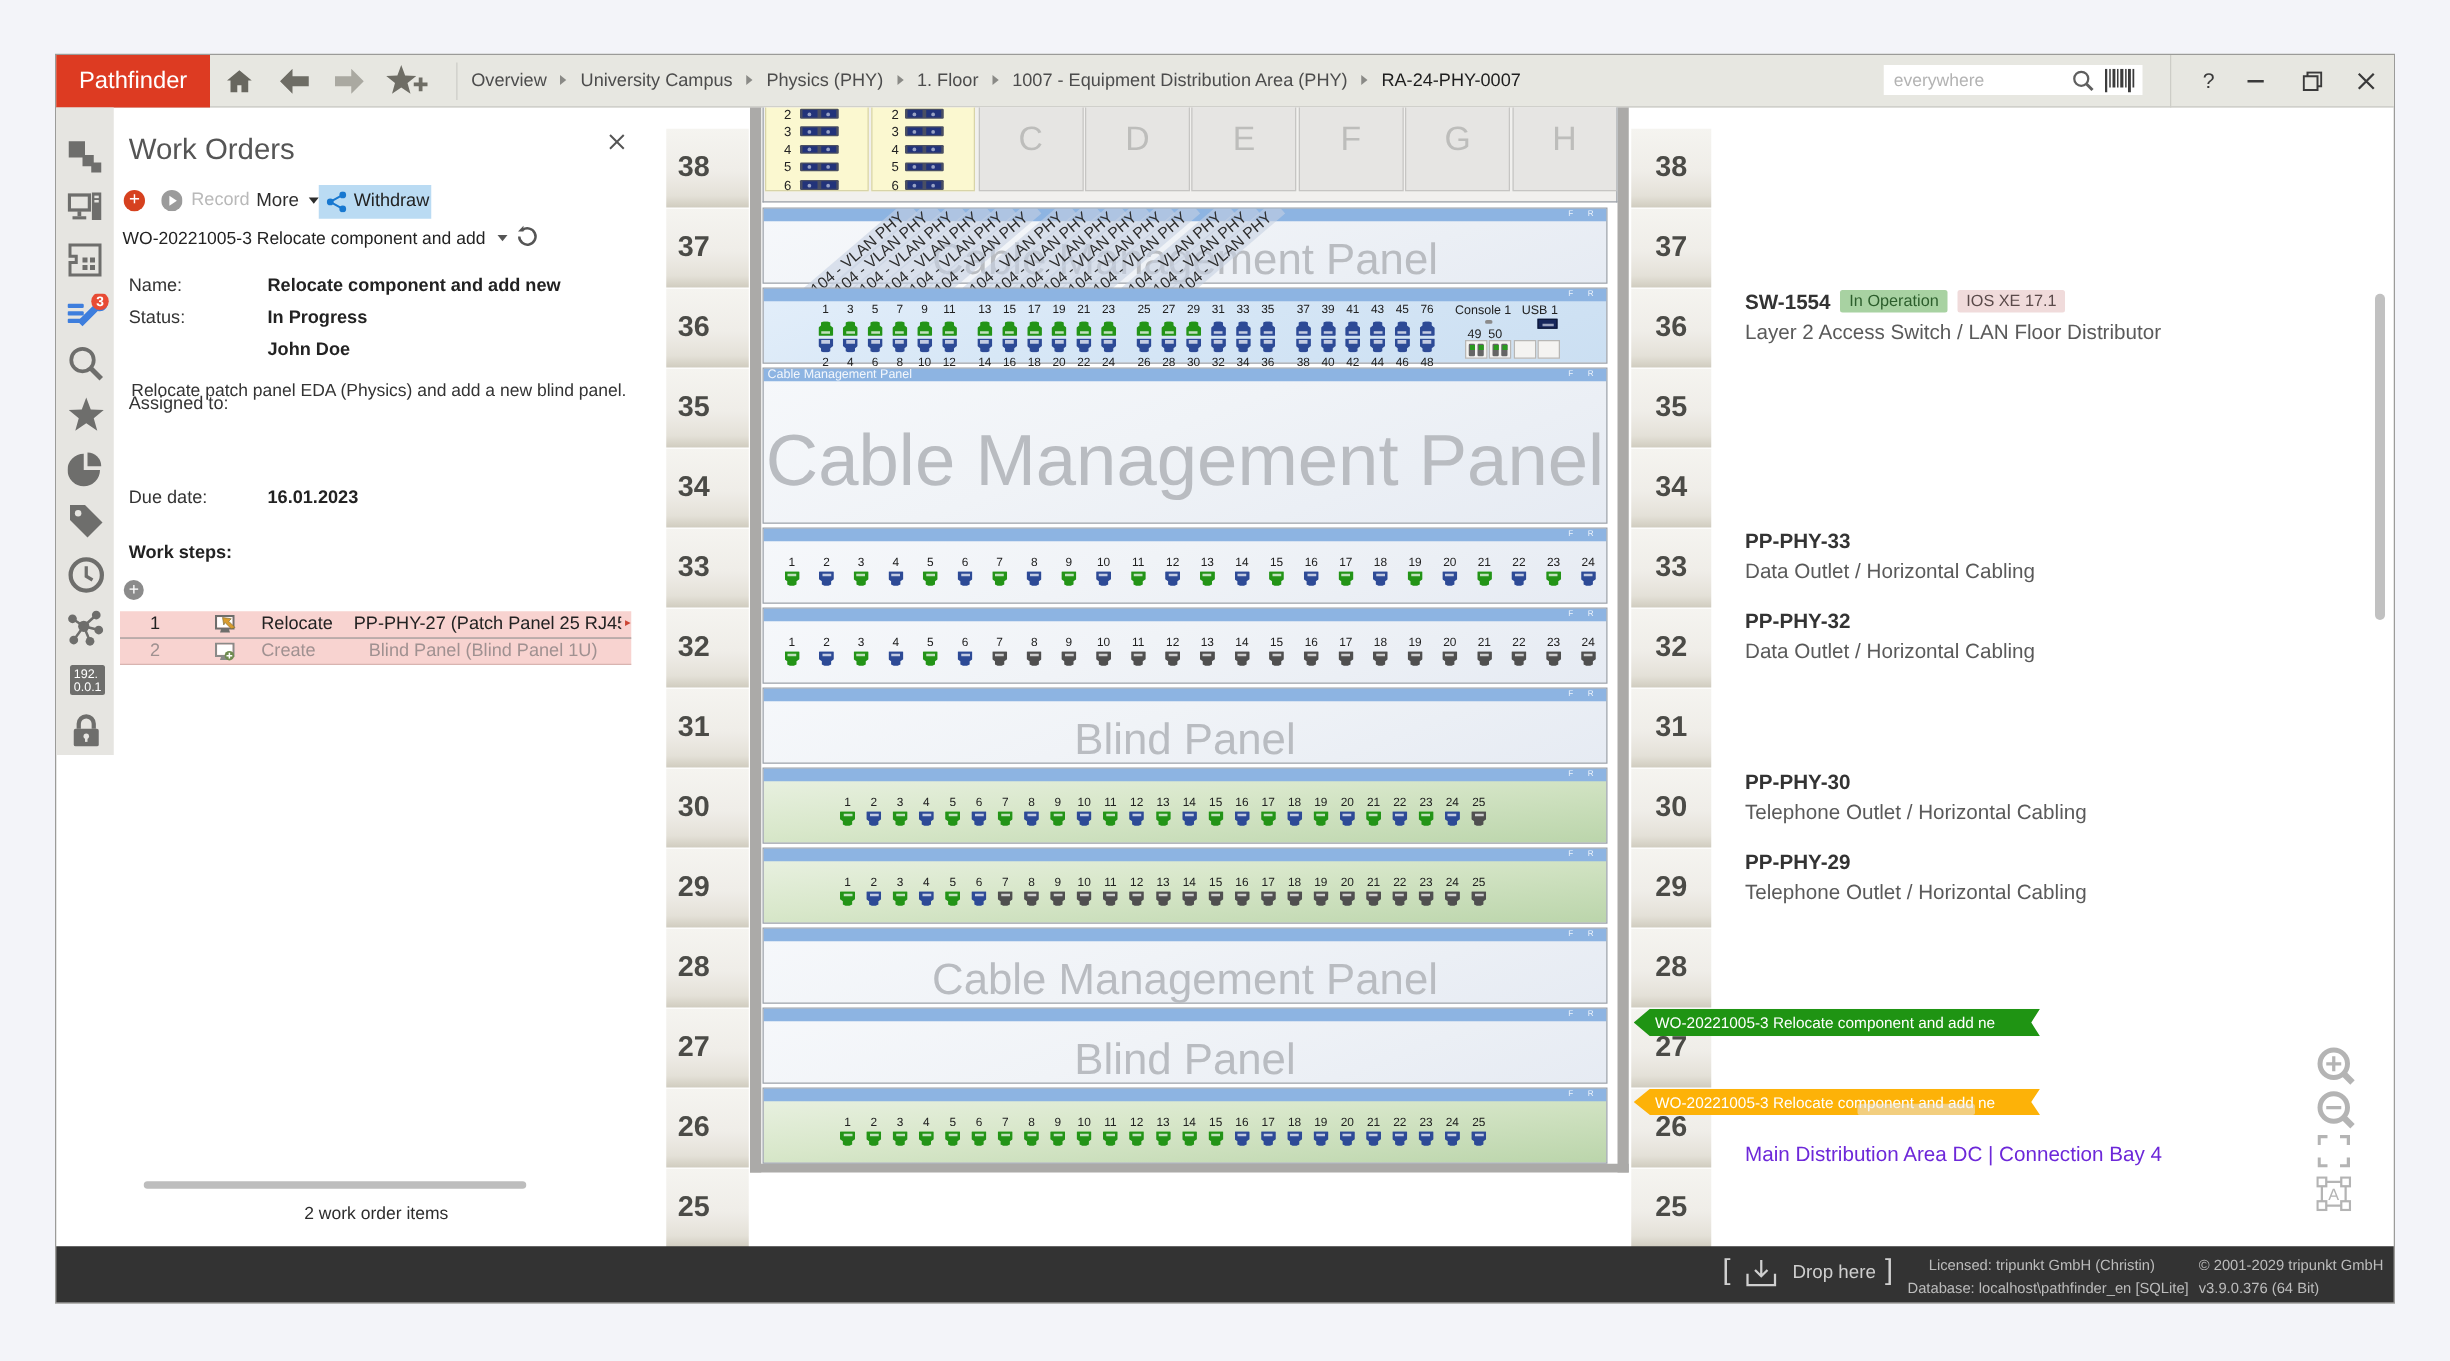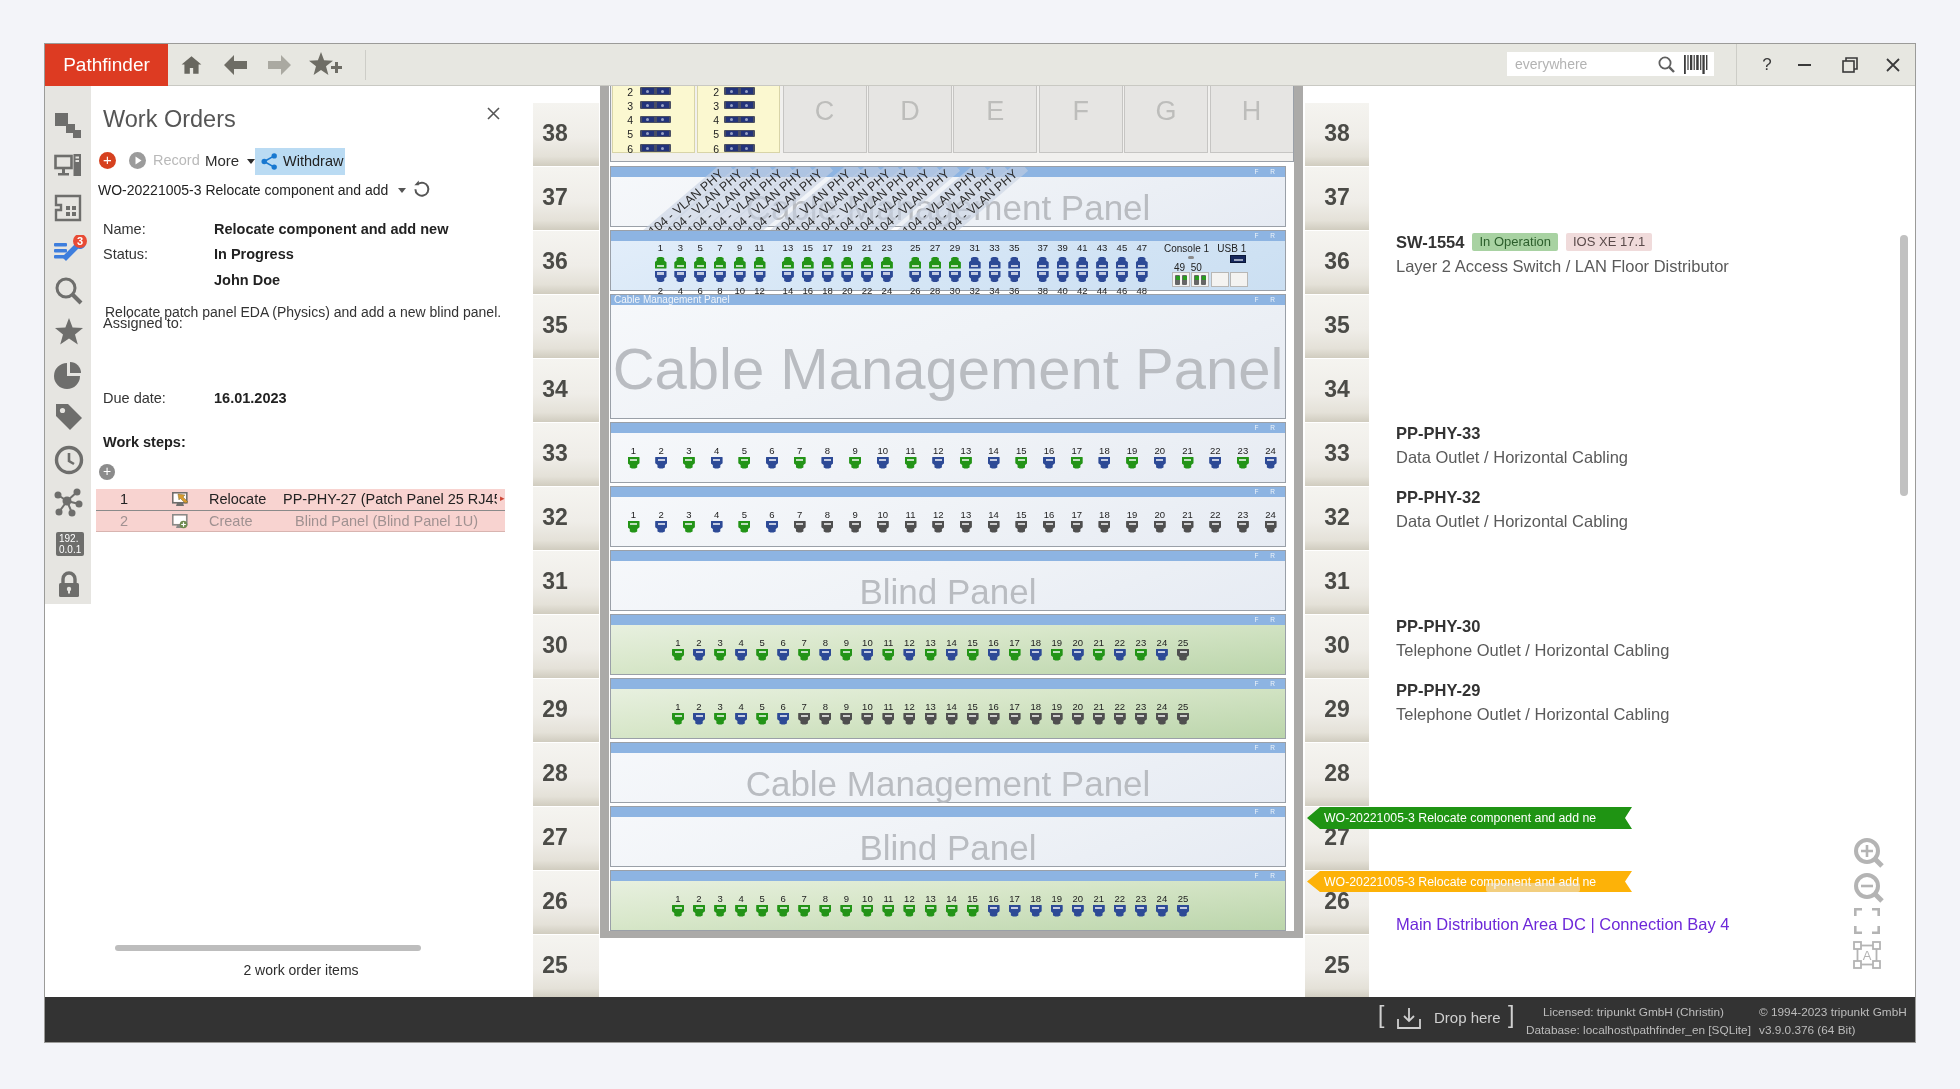--- a/index.html
+++ b/index.html
@@ -43,20 +43,21 @@
         <path d="M11 1v6h13v8H11v6L1 11z" fill="#6e6d65"></path>
       </svg>
       <svg class="ab" style="left:222px;top:10px" width="25" height="22" viewBox="0 0 25 22">
         <path d="M14 1v6H1v8h13v6l10-10z" fill="#aaa9a1"></path>
       </svg>
       <svg class="ab" style="left:263px;top:8px" width="36" height="26" viewBox="0 0 36 26">
         <path d="M13 0l3.1 8.3 8.9.4-7 5.6 2.4 8.6L13 18l-7.4 4.9L8 14.3 1 8.7l8.9-.4z" fill="#6e6d65"></path>
         <path d="M27 10h3v4h4v3h-4v4h-3v-4h-4v-3h4z" fill="#6e6d65"></path>
       </svg>
       <div style="position:absolute;left:320px;top:6px;width:1px;height:30px;background:#cdcdc7;"></div>
+      <div class="crumb" style="left:332px;">Overview<span class="csep"></span>University Campus<span class="csep"></span>Physics (PHY)<span class="csep"></span>1. Floor<span class="csep"></span>1007 - Equipment Distribution Area (PHY)<span class="csep"></span><span style="color:#1d1d1d">RA-24-PHY-0007</span></div>
       <div style="position:absolute;left:1462px;top:8px;width:207px;height:24px;background:#fff;">
         <span style="position:absolute;left:8px;top:0;line-height:24px;font-size:14px;color:#b3b3b3;">everywhere</span>
         <svg style="position:absolute;left:150px;top:3px" width="19" height="19" viewBox="0 0 19 19">
           <circle cx="8" cy="8" r="5.6" fill="none" stroke="#5f5f5f" stroke-width="1.8"></circle>
           <path d="M12.2 12.2 17 17" stroke="#5f5f5f" stroke-width="2.4"></path>
         </svg>
         <svg style="position:absolute;left:177px;top:3px" width="26" height="19" viewBox="0 0 26 19">
           <g fill="#3c3c3c">
             <rect x="0" y="0" width="1.8" height="19"></rect>
             <rect x="3.4" y="0" width="1.2" height="15"></rect>
@@ -528,21 +529,21 @@
       </div>
       <div class="pnum" style="left:481.1px;top:53.5px;">44</div>
       <div class="pnum" style="left:500.9px;top:11px;">45</div>
       <div class="port pu" style="left:504.9px;top:26px;background:#2d4a96;">
         <div class="slotu"></div>
       </div>
       <div class="port pd" style="left:504.9px;top:39.5px;background:#2d4a96;">
         <div class="slotd"></div>
       </div>
       <div class="pnum" style="left:500.9px;top:53.5px;">46</div>
-      <div class="pnum" style="left:520.7px;top:11px;">47</div>
+      <div class="pnum" style="left:520.7px;top:11px;">76</div>
       <div class="port pu" style="left:524.7px;top:26px;background:#2d4a96;">
         <div class="slotu"></div>
       </div>
       <div class="port pd" style="left:524.7px;top:39.5px;background:#2d4a96;">
         <div class="slotd"></div>
       </div>
       <div class="pnum" style="left:520.7px;top:53.5px;">48</div>
       <div style="position:absolute;left:553px;top:12px;font-size:10px;color:#222;">Console 1&nbsp;&nbsp;&nbsp;USB 1</div>
       <div style="position:absolute;left:577px;top:24.5px;width:6px;height:3px;background:#8a8a8a;border-radius:1.5px;"></div>
       <div style="position:absolute;left:619px;top:24px;width:16px;height:8px;background:#16275c;border:1px solid #0c1838;">
@@ -1176,15 +1177,15 @@
       <svg class="ab" style="left:1351px;top:10px" width="26" height="24" viewBox="0 0 26 24">
         <g fill="none" stroke="#d0d0d0" stroke-width="1.8">
           <path d="M13 1v12M8 9l5 5 5-5"></path>
           <path d="M2 12v9h22v-9"></path>
         </g>
       </svg>
       <span style="position:absolute;left:1389px;top:12px;font-size:15px;color:#d0d0d0;">Drop here</span>
       <span style="position:absolute;left:1463px;top:5px;font-size:23px;color:#d0d0d0;">]</span>
       <span style="position:absolute;left:1481px;top:8px;margin-left:17px;">Licensed: tripunkt GmbH (Christin)</span>
       <span style="position:absolute;left:1481px;top:26px;">Database: localhost\pathfinder_en [SQLite]</span>
-      <span style="position:absolute;left:1714px;top:8px;">© 1994-2023 tripunkt GmbH</span>
+      <span style="position:absolute;left:1714px;top:8px;">© 2001-2029 tripunkt GmbH</span>
       <span style="position:absolute;left:1714px;top:26px;">v3.9.0.376 (64 Bit)</span>
     </div>
   </div>
 </body></html>

